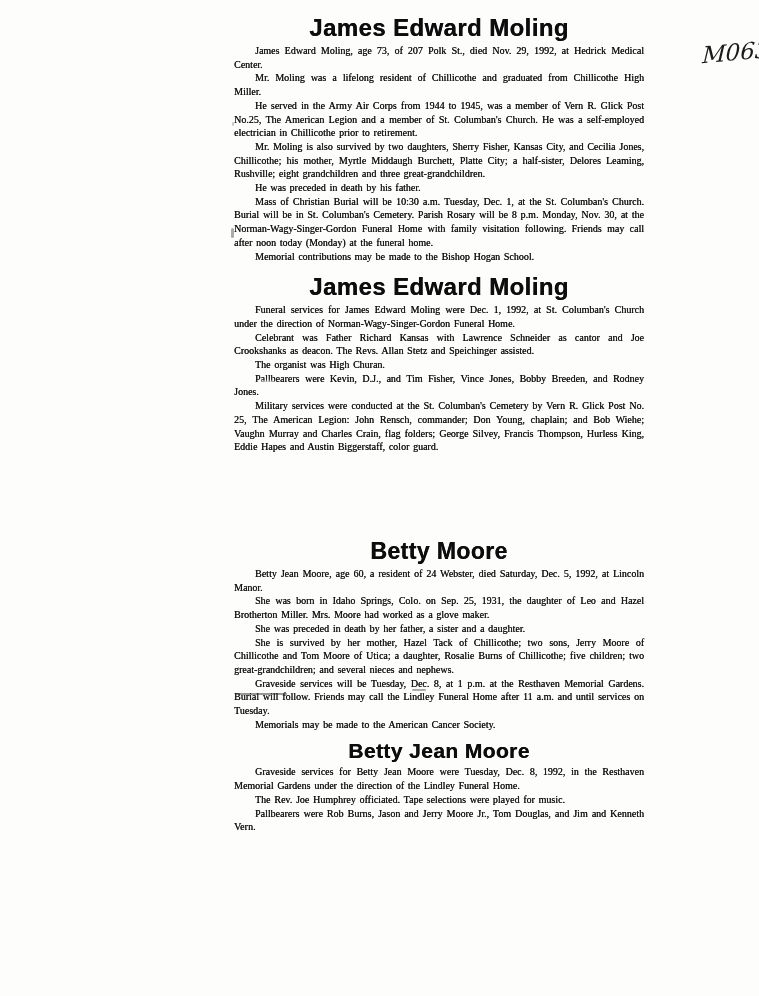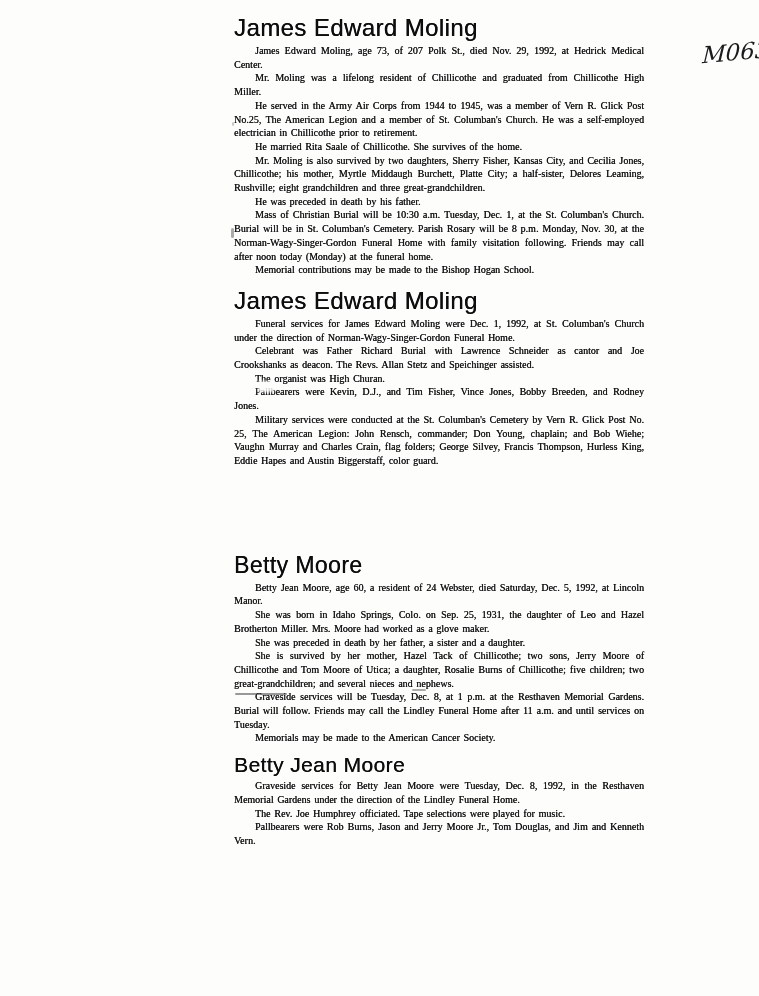--- a/index.html
+++ b/index.html
@@ -18,23 +18,23 @@
   }
   .column {
     position: absolute;
     left: 234px;
     top: 0;
     width: 410px;
   }
   section { display: block; }
   h1 {
     margin: 0 0 3px 0;
-    text-align: left;
+    text-align: center;
     font-family: "Liberation Sans", sans-serif;
-    font-weight: normal;
+    font-weight: bold;
     color: #0d0d0d;
     letter-spacing: 0.4px;
     font-size: 24px;
     line-height: 26px;
     text-shadow: 0.3px 0 0 #0d0d0d;
   }
   .sec-1 { padding-top: 15px; }
   .sec-2 { margin-top: 11px; }
   .sec-3 { margin-top: 84px; }
   .sec-3 h1 { font-size: 23px; }
@@ -95,33 +95,32 @@
   <div class="annotation">M063</div>
 
   <div class="column">
 
     <section class="sec-1">
       <h1>James Edward Moling</h1>
       <div class="paras">
           <p>James Edward Moling, age 73, of 207 Polk St., died Nov. 29, 1992, at Hedrick Medical Center.</p>
           <p>Mr. Moling was a lifelong resident of Chillicothe and graduated from Chillicothe High Miller.</p>
           <p>He served in the Army Air Corps from 1944 to 1945, was a member of Vern R. Glick Post No.25, The American Legion and a member of St. Columban's Church. He was a self-employed electrician in Chillicothe prior to retirement.</p>
-          <p>He married Rita Saale of Chillicothe. She survives of the home.</p>
           <p>Mr. Moling is also survived by two daughters, Sherry Fisher, Kansas City, and Cecilia Jones, Chillicothe; his mother, Myrtle Middaugh Burchett, Platte City; a half-sister, Delores Leaming, Rushville; eight grandchildren and three great-grandchildren.</p>
           <p>He was preceded in death by his father.</p>
           <p>Mass of Christian Burial will be 10:30 a.m. Tuesday, Dec. 1, at the St. Columban's Church. Burial will be in St. Columban's Cemetery. Parish Rosary will be 8 p.m. Monday, Nov. 30, at the Norman-Wagy-Singer-Gordon Funeral Home with family visitation following. Friends may call after noon today (Monday) at the funeral home.</p>
           <p>Memorial contributions may be made to the Bishop Hogan School.</p>
         </div>
     </section>
 
     <section class="sec-2">
       <h1>James Edward Moling</h1>
       <div class="paras">
           <p>Funeral services for James Edward Moling were Dec. 1, 1992, at St. Columban's Church under the direction of Norman-Wagy-Singer-Gordon Funeral Home.</p>
-          <p>Celebrant was Father Richard Burial with Lawrence Schneider as cantor and Joe Crookshanks as deacon. The Revs. Allan Stetz and Speichinger assisted.</p>
+          <p>Celebrant was Father Richard Kansas with Lawrence Schneider as cantor and Joe Crookshanks as deacon. The Revs. Allan Stetz and Speichinger assisted.</p>
           <p>The organist was High Churan.</p>
           <p>Pallbearers were Kevin, D.J., and Tim Fisher, Vince Jones, Bobby Breeden, and Rodney Jones.</p>
           <p>Military services were conducted at the St. Columban's Cemetery by Vern R. Glick Post No. 25, The American Legion: John Rensch, commander; Don Young, chaplain; and Bob Wiehe; Vaughn Murray and Charles Crain, flag folders; George Silvey, Francis Thompson, Hurless King, Eddie Hapes and Austin Biggerstaff, color guard.</p>
         </div>
     </section>
 
     <section class="sec-3">
       <h1>Betty Moore</h1>
       <div class="paras">
           <p>Betty Jean Moore, age 60, a resident of 24 Webster, died Saturday, Dec. 5, 1992, at Lincoln Manor.</p>

